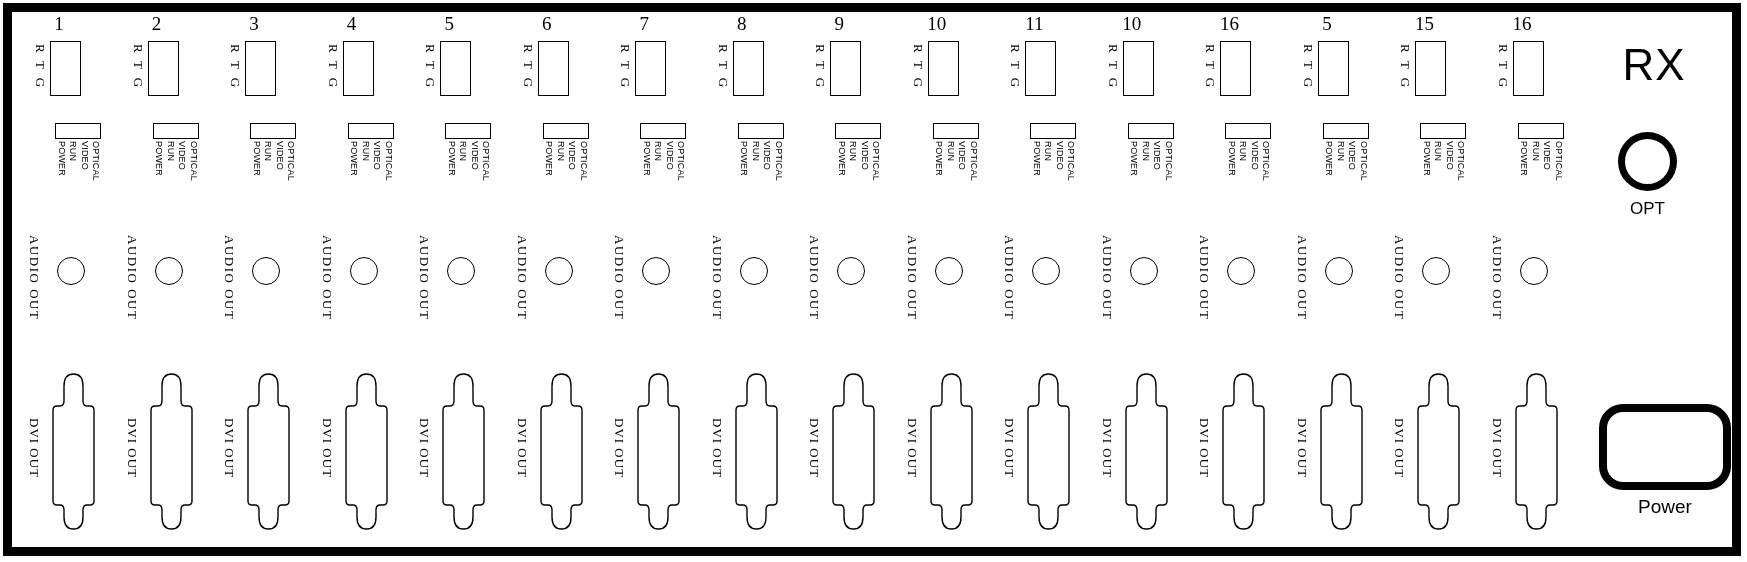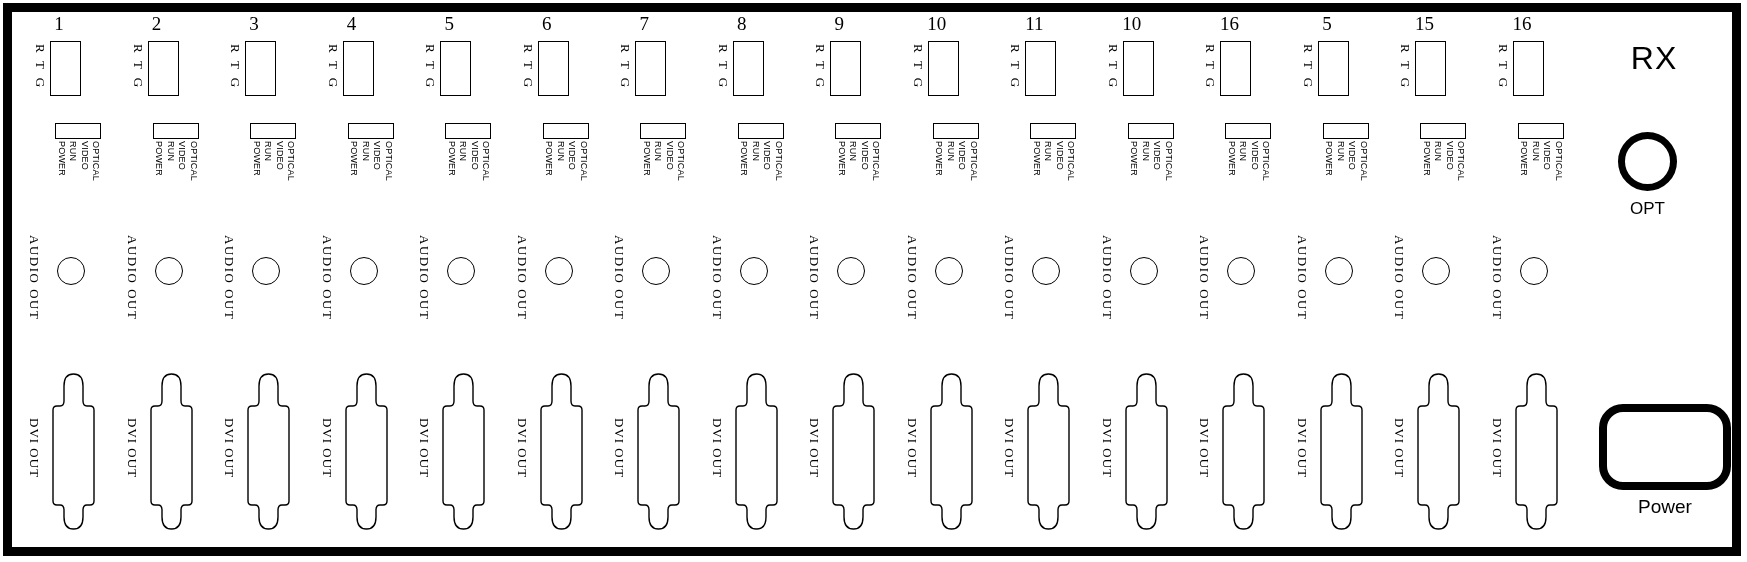--- a/index.html
+++ b/index.html
@@ -132,21 +132,21 @@
     width: 45px;
     height: 163px;
   }
   .right-section { position: absolute; left: 1580px; top: 0; width: 167px; height: 562px; }
   .rx-label {
     position: absolute;
     left: 19px;
     top: 40px;
     width: 110px;
     text-align: center;
-    font-size: 32px;
+    font-size: 44px;
     font-weight: 500;
     letter-spacing: 1px;
   }
   .opt-port {
     position: absolute;
     left: 38px;
     top: 132px;
     width: 59px;
     height: 59px;
     border: 7px solid #000;

